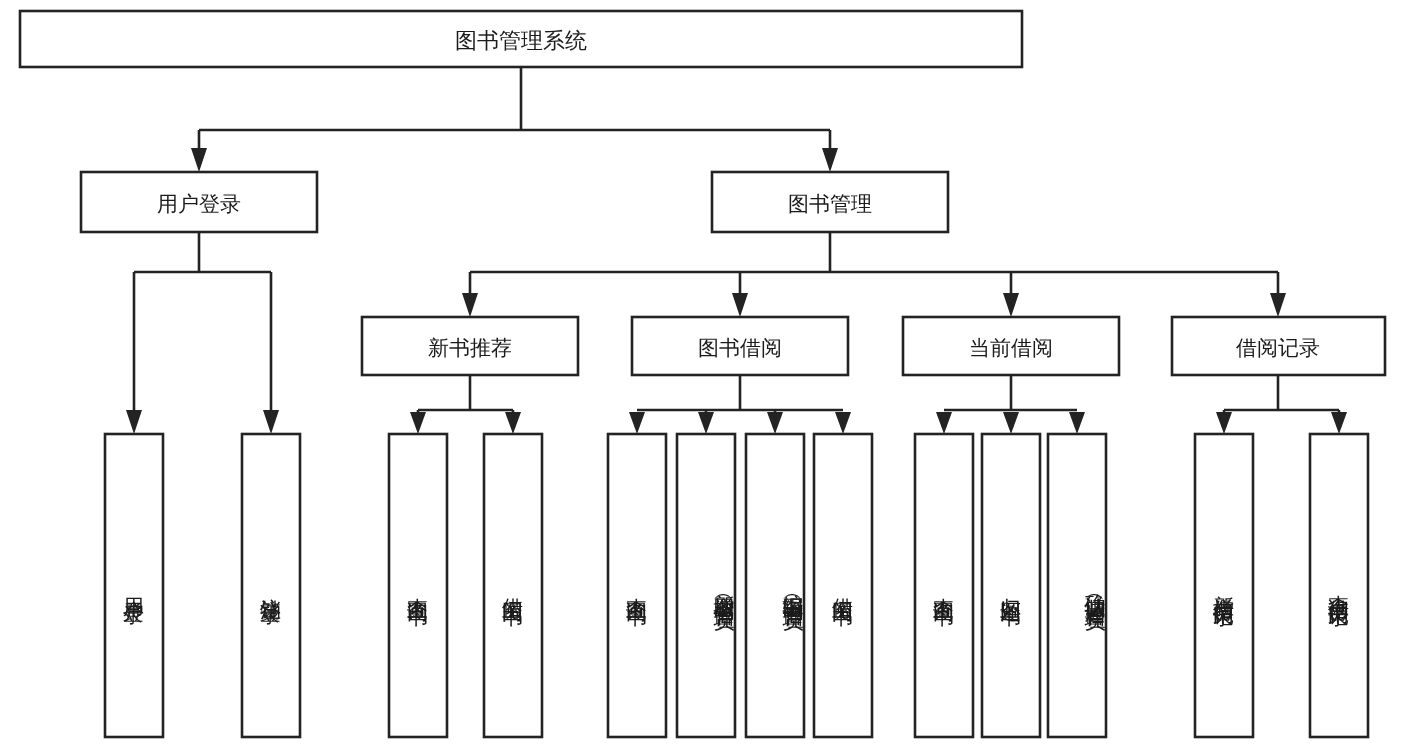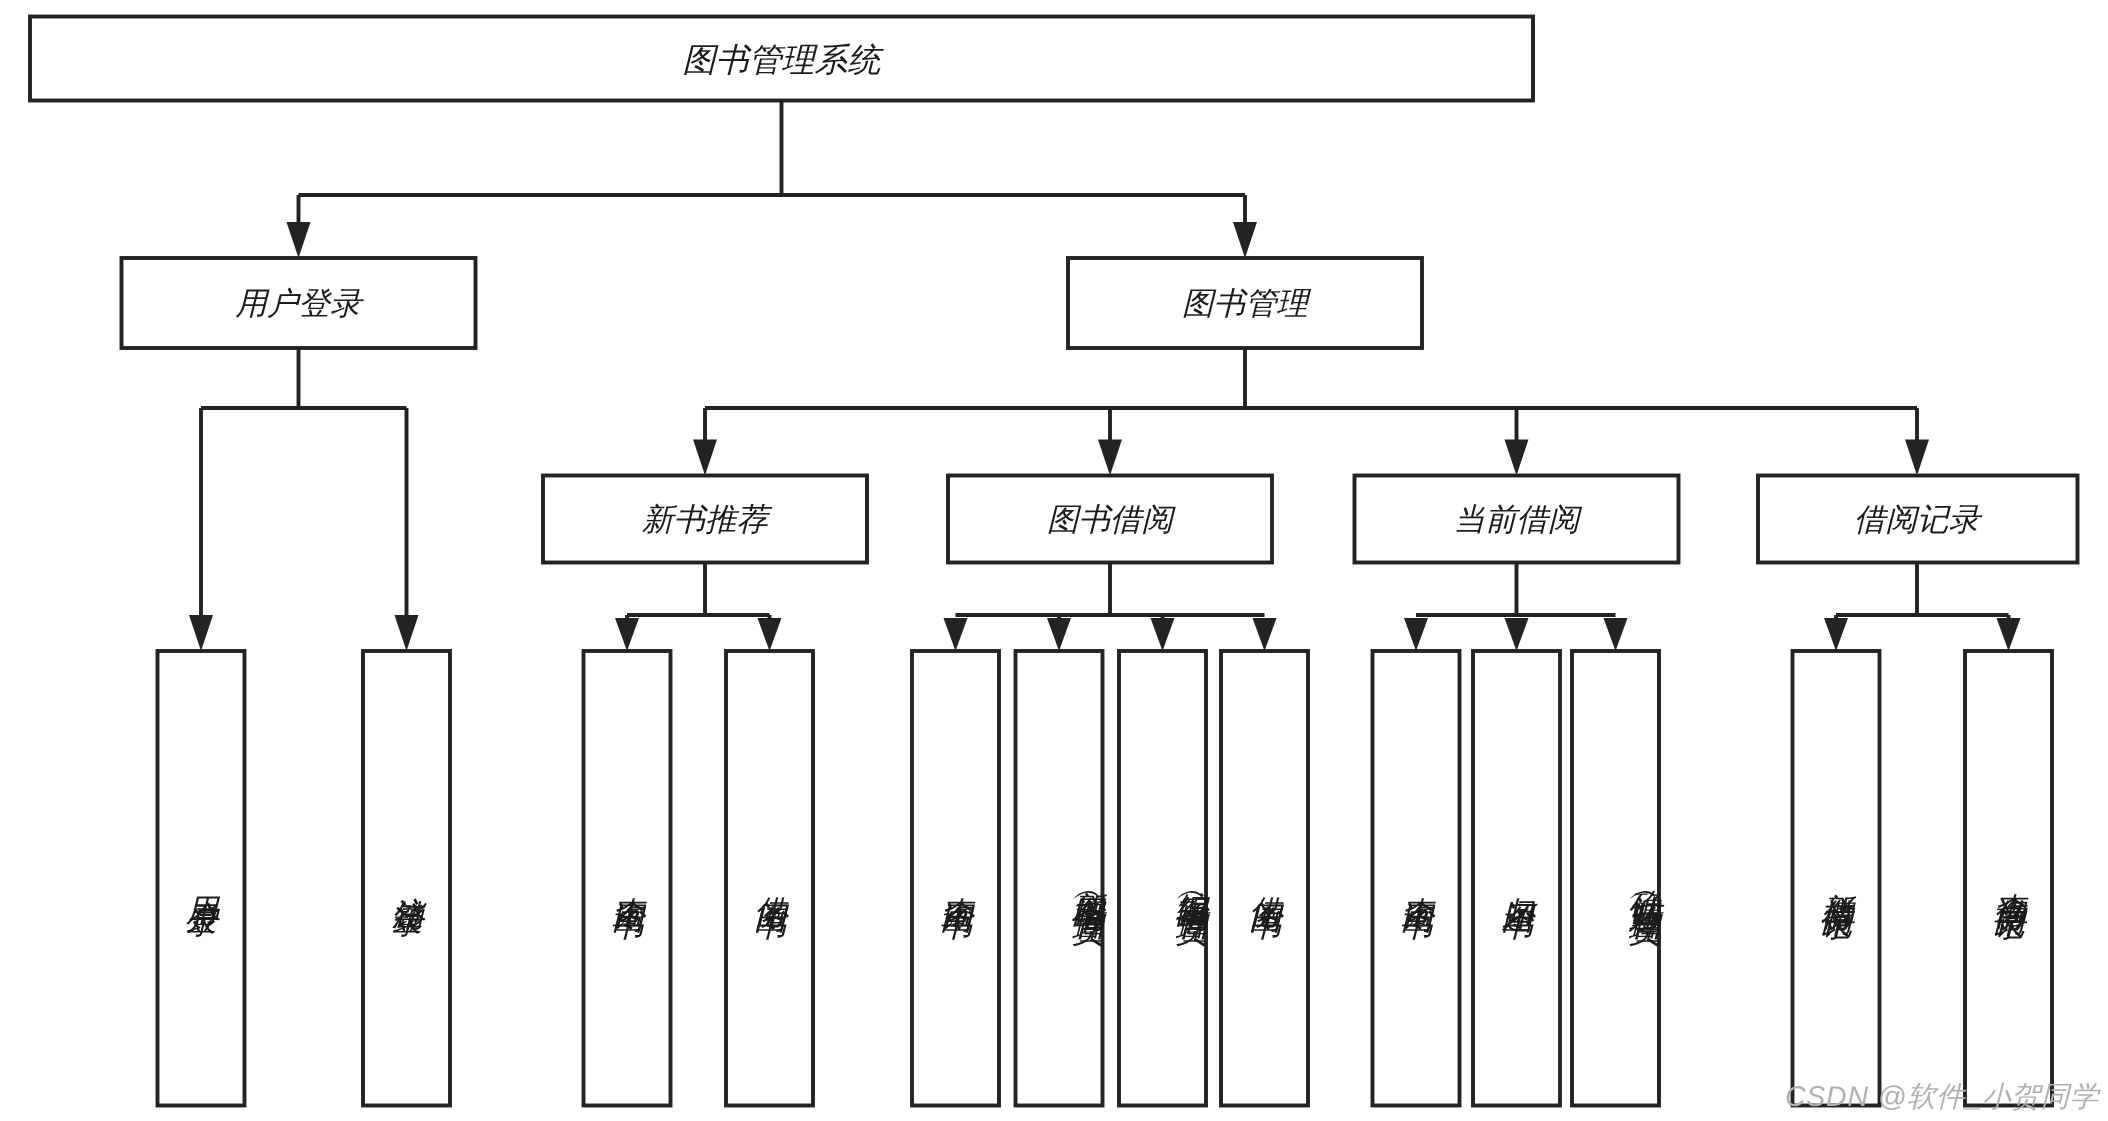--- a/index.html
+++ b/index.html
@@ -11,21 +11,20 @@
     width: 1405px;
     height: 747px;
     font-family: "Liberation Sans", "DejaVu Sans", sans-serif;
     overflow: hidden;
   }
   #diagram-root {
     position: relative;
     width: 1114px;
     height: 747px;
     background: #ffffff;
-    font-style: italic;
   }
   svg.diagram {
     position: absolute;
     top: 0;
     left: 0;
     width: 1405px;
     height: 747px;
     display: block;
   }
   .node-rect {
@@ -207,15 +206,14 @@
   <div class="leaf-label" style="left:746px; top:440px; width:58px; height:297px; display:flex; align-items:flex-start; justify-content:center;">编辑图书（管理员）</div>
   <div class="leaf-label" style="left:814px; top:434px; width:58px; height:303px; display:flex; align-items:center; justify-content:center;">借阅图书</div>
 
   <div class="leaf-label" style="left:915px; top:434px; width:58px; height:303px; display:flex; align-items:center; justify-content:center;">查询图书</div>
   <div class="leaf-label" style="left:982px; top:434px; width:58px; height:303px; display:flex; align-items:center; justify-content:center;">归还图书</div>
   <div class="leaf-label" style="left:1048px; top:440px; width:58px; height:297px; display:flex; align-items:flex-start; justify-content:center;">确认归还（管理员）</div>
 
   <div class="leaf-label" style="left:1195px; top:434px; width:58px; height:303px; display:flex; align-items:center; justify-content:center;">新增借阅记录</div>
   <div class="leaf-label" style="left:1310px; top:434px; width:58px; height:303px; display:flex; align-items:center; justify-content:center;">查询借阅记录</div>
 
-  <div class="watermark" style="left:1190px; top:718px;">CSDN @软件_小贺同学</div>
 
 </div>
 
 </body></html>

